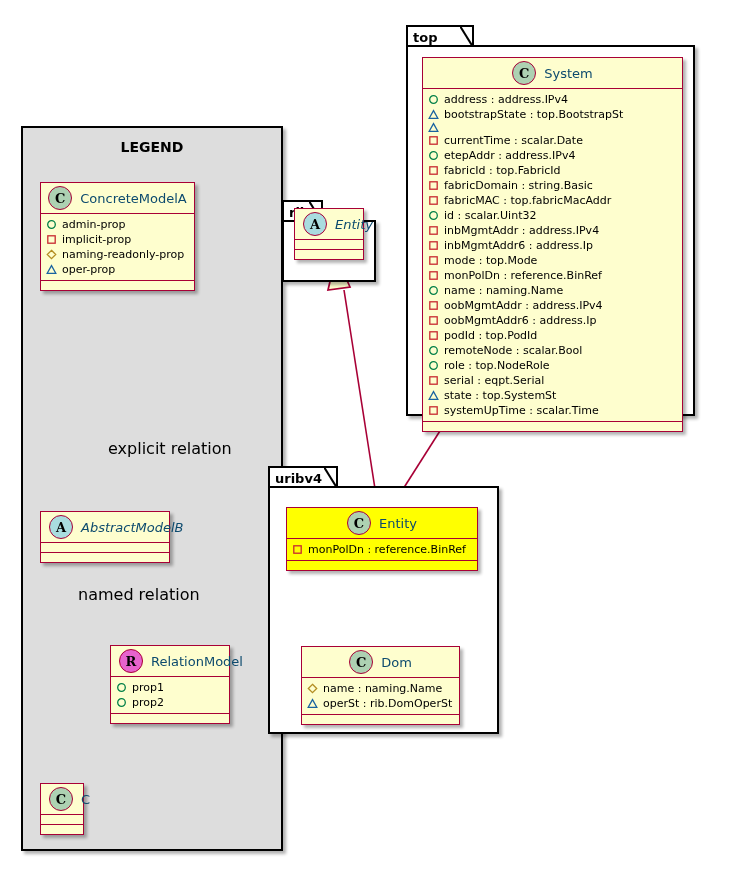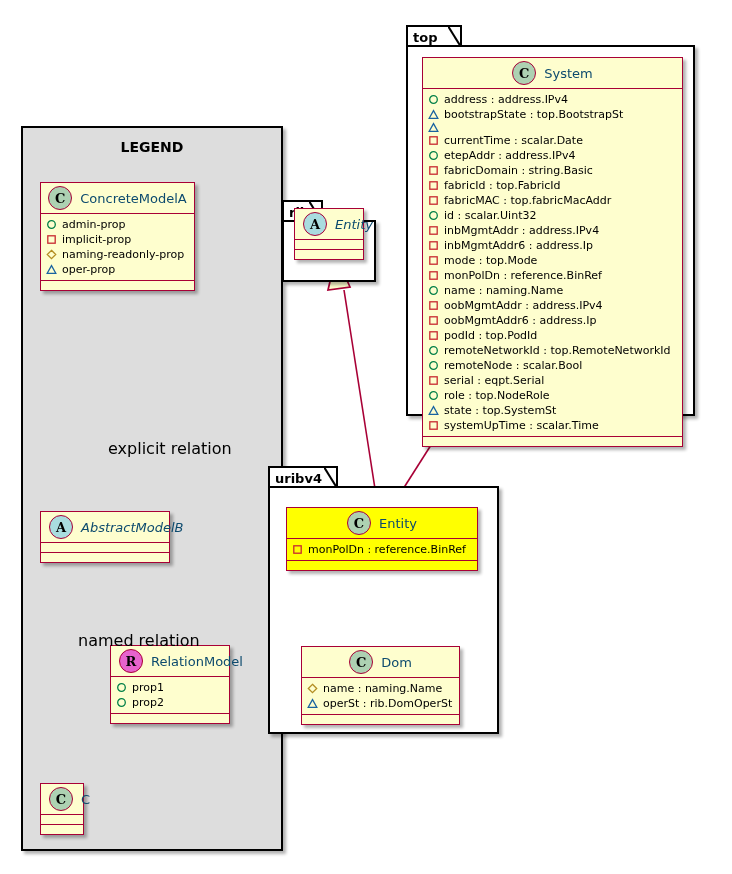--- a/index.html
+++ b/index.html
@@ -256,23 +256,23 @@
 <div class="uclass" style="left:40px; top:783px; width:44px;">
   <div class="hdr left">
     <span class="badge badge-C">C</span>
     <span class="cname">C</span>
   </div>
   <div class="attrs empty"></div>
   <div class="methods"></div>
 </div>
 
 <div class="edge-label" style="left:108px; top:439px;">explicit relation</div>
-<div class="edge-label" style="left:78px; top:631px;">named relation</div>
-
-<div class="pkg-tab" style="left:406px; top:25px; width:56px; height:21px;">
+<div class="edge-label" style="left:78px; top:585px;">named relation</div>
+
+<div class="pkg-tab" style="left:406px; top:25px; width:68px; height:21px;">
   <span>top</span>
   <svg class="fold" viewBox="0 0 13 21" preserveAspectRatio="none">
     <path d="M0,0 L13,21 L13,21 L0,21 Z" fill="#ffffff" stroke="none"></path>
     <path d="M0,0 L13,21" stroke="#000000" stroke-width="2" fill="none"></path>
   </svg>
 </div>
 <div class="pkg" style="left:406px; top:45px; width:289px; height:371px;"></div>
 
 <div class="uclass" style="left:422px; top:57px; width:261px;">
   <div class="hdr">
@@ -318,36 +318,36 @@
           </svg>
         </span>
         <span>etepAddr : address.IPv4</span>
       </div>
       <div class="attr">
         <span>
           <svg class="vis" viewBox="0 0 11 11">
             <rect x="1.8" y="1.8" width="7.4" height="7.4" fill="none" stroke="#C82930" stroke-width="1.3"></rect>
           </svg>
         </span>
+        <span>fabricId : top.FabricId</span>
+      </div>
+      <div class="attr">
+        <span>
+          <svg class="vis" viewBox="0 0 11 11">
+            <rect x="1.8" y="1.8" width="7.4" height="7.4" fill="none" stroke="#C82930" stroke-width="1.3"></rect>
+          </svg>
+        </span>
         <span>fabricDomain : string.Basic</span>
       </div>
       <div class="attr">
         <span>
           <svg class="vis" viewBox="0 0 11 11">
             <rect x="1.8" y="1.8" width="7.4" height="7.4" fill="none" stroke="#C82930" stroke-width="1.3"></rect>
           </svg>
         </span>
-        <span>fabricId : top.FabricId</span>
-      </div>
-      <div class="attr">
-        <span>
-          <svg class="vis" viewBox="0 0 11 11">
-            <rect x="1.8" y="1.8" width="7.4" height="7.4" fill="none" stroke="#C82930" stroke-width="1.3"></rect>
-          </svg>
-        </span>
         <span>fabricMAC : top.fabricMacAddr</span>
       </div>
       <div class="attr">
         <span>
           <svg class="vis" viewBox="0 0 11 11">
             <circle cx="5.5" cy="5.5" r="3.8" fill="none" stroke="#038048" stroke-width="1.3"></circle>
           </svg>
         </span>
         <span>id : scalar.Uint32</span>
       </div>
@@ -414,45 +414,37 @@
           </svg>
         </span>
         <span>podId : top.PodId</span>
       </div>
       <div class="attr">
         <span>
           <svg class="vis" viewBox="0 0 11 11">
             <circle cx="5.5" cy="5.5" r="3.8" fill="none" stroke="#038048" stroke-width="1.3"></circle>
           </svg>
         </span>
-        <span>remoteNetworkId : top.RemoteNetworkId</span>
-      </div>
-      <div class="attr">
-        <span>
-          <svg class="vis" viewBox="0 0 11 11">
-            <circle cx="5.5" cy="5.5" r="3.8" fill="none" stroke="#038048" stroke-width="1.3"></circle>
-          </svg>
-        </span>
         <span>remoteNode : scalar.Bool</span>
       </div>
       <div class="attr">
         <span>
           <svg class="vis" viewBox="0 0 11 11">
+            <circle cx="5.5" cy="5.5" r="3.8" fill="none" stroke="#038048" stroke-width="1.3"></circle>
+          </svg>
+        </span>
+        <span>role : top.NodeRole</span>
+      </div>
+      <div class="attr">
+        <span>
+          <svg class="vis" viewBox="0 0 11 11">
             <rect x="1.8" y="1.8" width="7.4" height="7.4" fill="none" stroke="#C82930" stroke-width="1.3"></rect>
           </svg>
         </span>
         <span>serial : eqpt.Serial</span>
-      </div>
-      <div class="attr">
-        <span>
-          <svg class="vis" viewBox="0 0 11 11">
-            <circle cx="5.5" cy="5.5" r="3.8" fill="none" stroke="#038048" stroke-width="1.3"></circle>
-          </svg>
-        </span>
-        <span>role : top.NodeRole</span>
       </div>
       <div class="attr">
         <span>
           <svg class="vis" viewBox="0 0 11 11">
             <path d="M5.5,1.6 L9.8,9.3 L1.2,9.3 Z" fill="none" stroke="#1963A0" stroke-width="1.3"></path>
           </svg>
         </span>
         <span>state : top.SystemSt</span>
       </div>
       <div class="attr">

